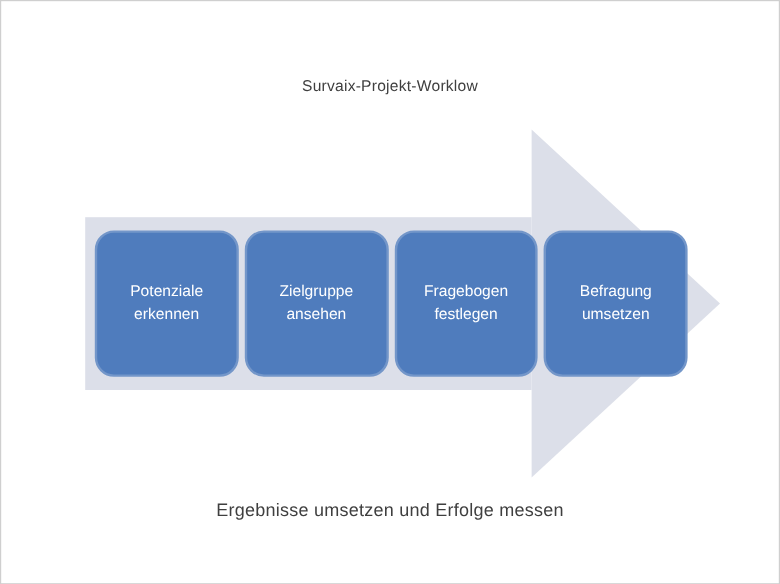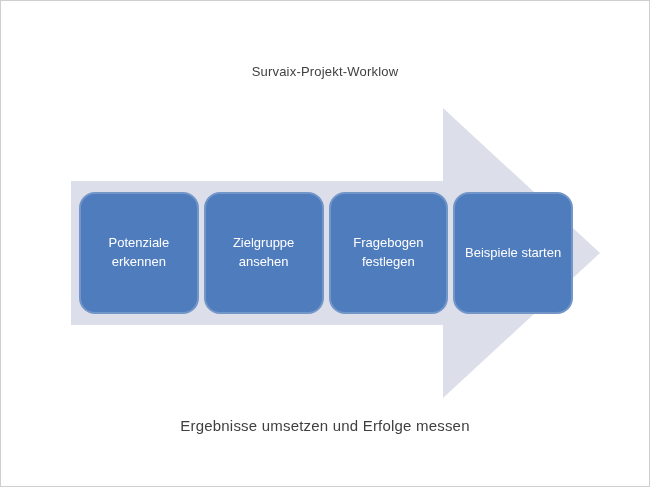--- a/index.html
+++ b/index.html
@@ -87,18 +87,18 @@
 
   <div class="diagram-title">Survaix-Projekt-Worklow</div>
 
   <div class="arrow-body"></div>
   <div class="arrow-head"></div>
 
   <div class="steps">
     <div class="step-box">Potenziale erkennen</div>
     <div class="step-box">Zielgruppe ansehen</div>
     <div class="step-box">Fragebogen festlegen</div>
-    <div class="step-box">Beispiele starten</div>
+    <div class="step-box">Befragung umsetzen</div>
   </div>
 
   <div class="diagram-footer">Ergebnisse umsetzen und Erfolge messen</div>
 
 </div>
 
 </body></html>

